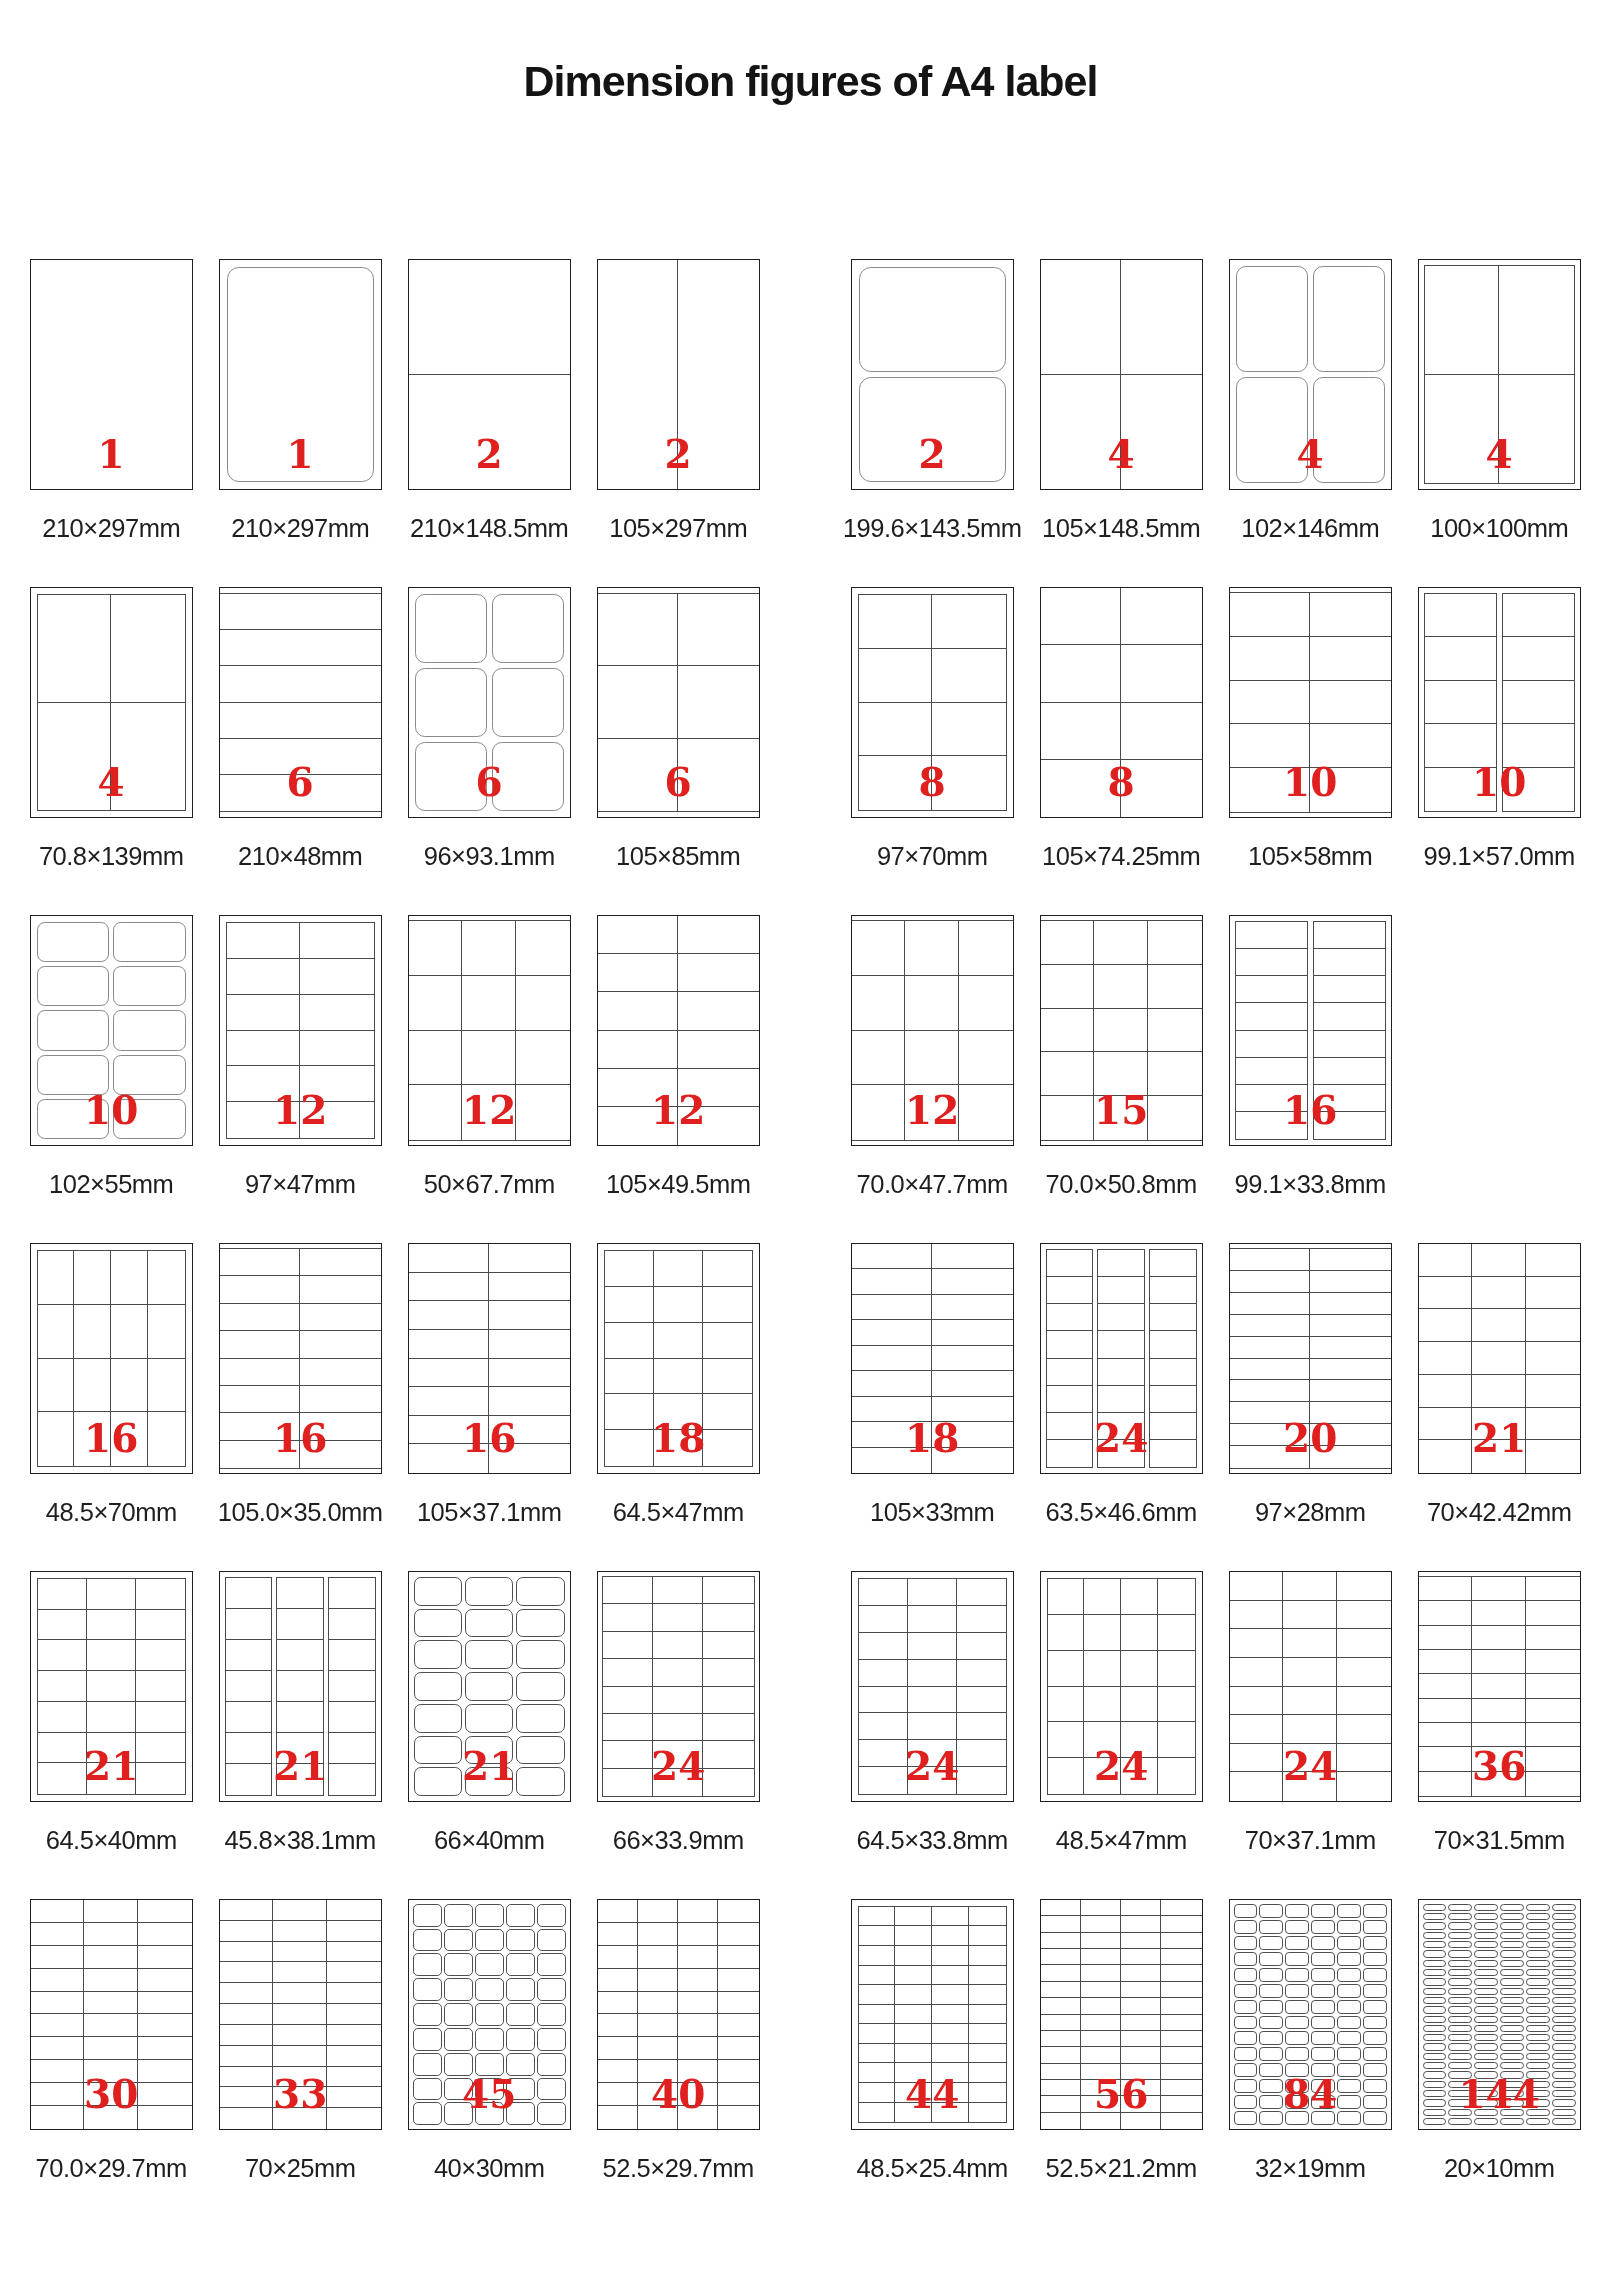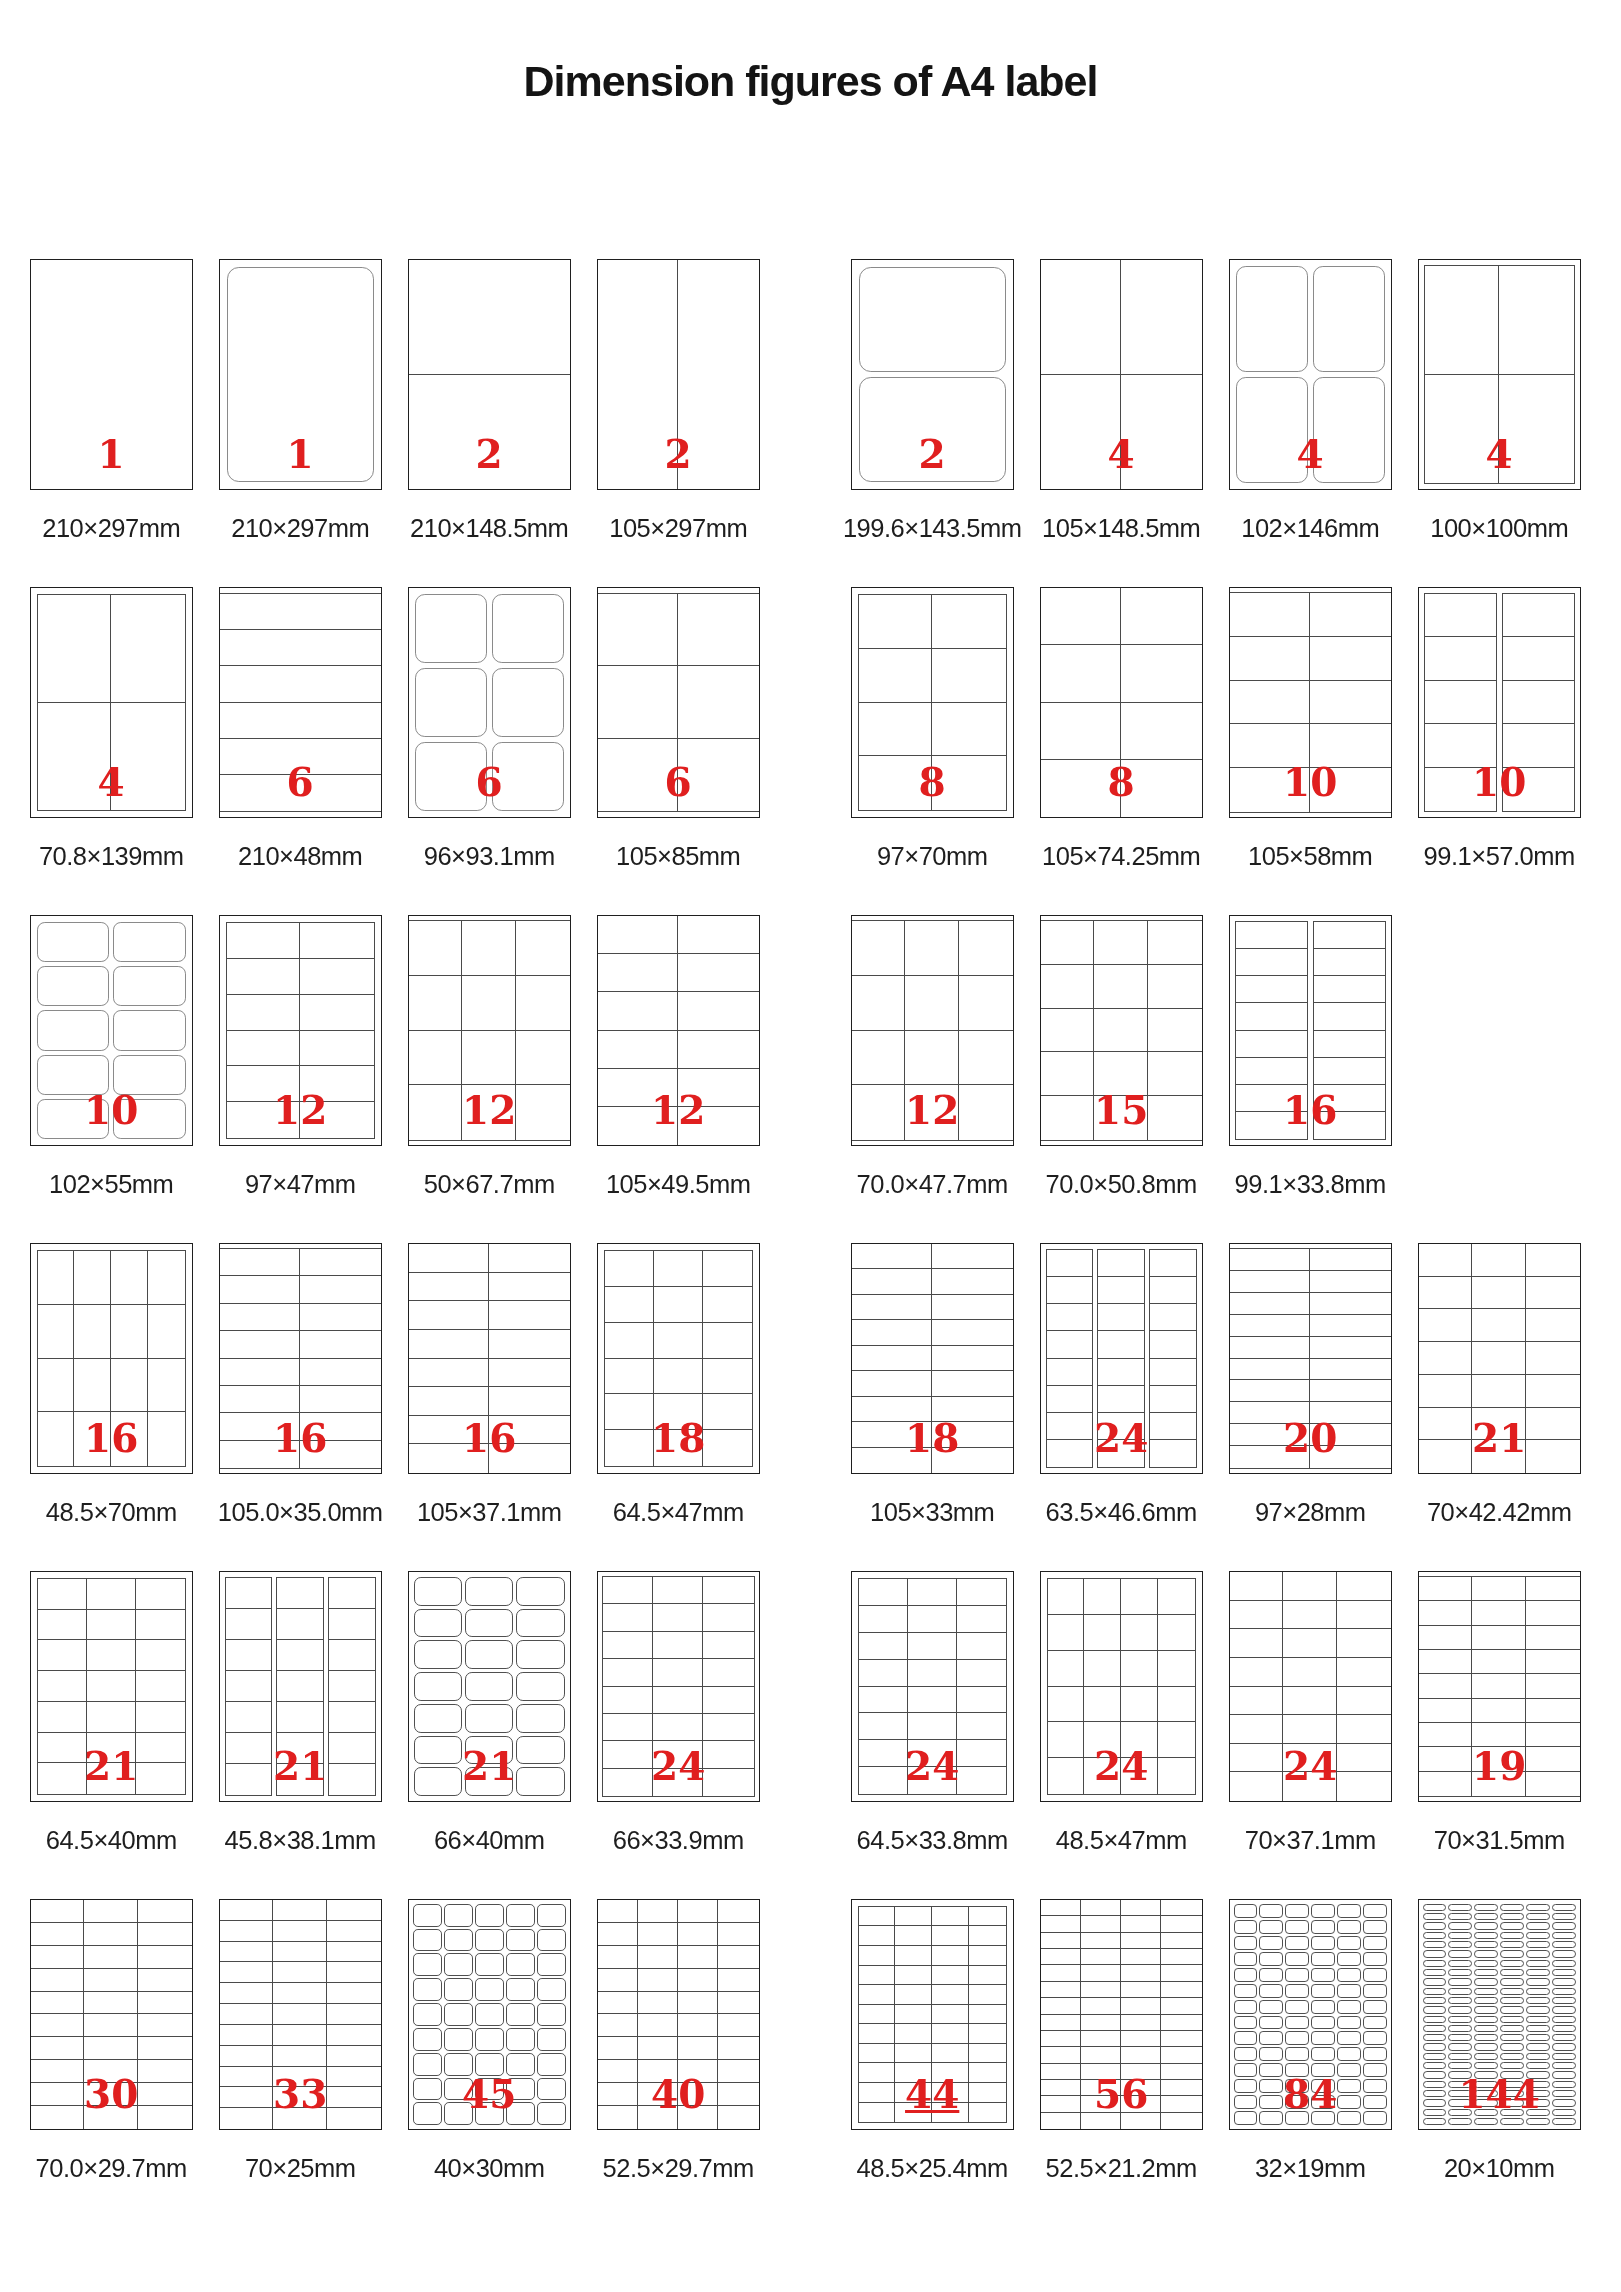--- a/index.html
+++ b/index.html
@@ -871,21 +871,21 @@
               <div style="border-right: 1px solid rgb(74, 74, 74); border-bottom: 1px solid rgb(74, 74, 74);"></div>
               <div style="border-right: 1px solid rgb(74, 74, 74); border-bottom: 1px solid rgb(74, 74, 74);"></div>
               <div style="border-bottom: 1px solid rgb(74, 74, 74);"></div>
               <div style="border-right: 1px solid rgb(74, 74, 74); border-bottom: 1px solid rgb(74, 74, 74);"></div>
               <div style="border-right: 1px solid rgb(74, 74, 74); border-bottom: 1px solid rgb(74, 74, 74);"></div>
               <div style="border-bottom: 1px solid rgb(74, 74, 74);"></div>
               <div style="border-right: 1px solid rgb(74, 74, 74);"></div>
               <div style="border-right: 1px solid rgb(74, 74, 74);"></div>
               <div></div>
             </div>
-            <div class="count-num" style="color: rgb(224, 31, 31);">19</div>
+            <div class="count-num" style="color: rgb(224, 31, 31);">36</div>
           </div>
           <div class="dim-label">70×31.5mm</div>
         </div>
       </div>
       <div class="row">
         <div class="cell">
           <div class="sheet">
             <div class="diagram-area" style="inset: 0px; grid-template-columns: repeat(3, 1fr); grid-template-rows: repeat(10, 1fr);">
               <div style="border-right: 1px solid rgb(74, 74, 74); border-bottom: 1px solid rgb(74, 74, 74);"></div>
               <div style="border-right: 1px solid rgb(74, 74, 74); border-bottom: 1px solid rgb(74, 74, 74);"></div>
@@ -1106,21 +1106,21 @@
               <div style="border-bottom: 1px solid rgb(74, 74, 74);"></div>
               <div style="border-right: 1px solid rgb(74, 74, 74); border-bottom: 1px solid rgb(74, 74, 74);"></div>
               <div style="border-right: 1px solid rgb(74, 74, 74); border-bottom: 1px solid rgb(74, 74, 74);"></div>
               <div style="border-right: 1px solid rgb(74, 74, 74); border-bottom: 1px solid rgb(74, 74, 74);"></div>
               <div style="border-bottom: 1px solid rgb(74, 74, 74);"></div>
               <div style="border-right: 1px solid rgb(74, 74, 74);"></div>
               <div style="border-right: 1px solid rgb(74, 74, 74);"></div>
               <div style="border-right: 1px solid rgb(74, 74, 74);"></div>
               <div></div>
             </div>
-            <div class="count-num" style="color: rgb(224, 31, 31); text-decoration: underline;">44</div>
+            <div class="count-num" style="color: rgb(224, 31, 31);">44</div>
           </div>
           <div class="dim-label">48.5×25.4mm</div>
         </div>
         <div class="cell">
           <div class="sheet">
             <div class="diagram-area" style="inset: 0px; grid-template-columns: repeat(4, 1fr); grid-template-rows: repeat(14, 1fr);">
               <div style="border-right: 1px solid rgb(74, 74, 74); border-bottom: 1px solid rgb(74, 74, 74);"></div>
               <div style="border-right: 1px solid rgb(74, 74, 74); border-bottom: 1px solid rgb(74, 74, 74);"></div>
               <div style="border-right: 1px solid rgb(74, 74, 74); border-bottom: 1px solid rgb(74, 74, 74);"></div>
               <div style="border-bottom: 1px solid rgb(74, 74, 74);"></div>

